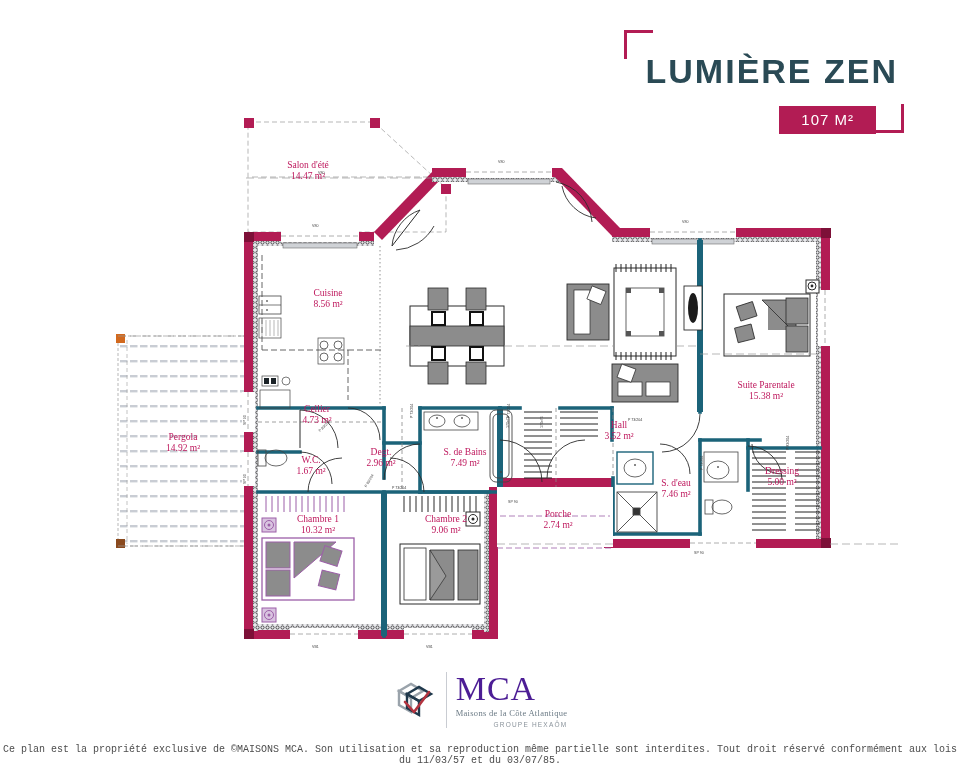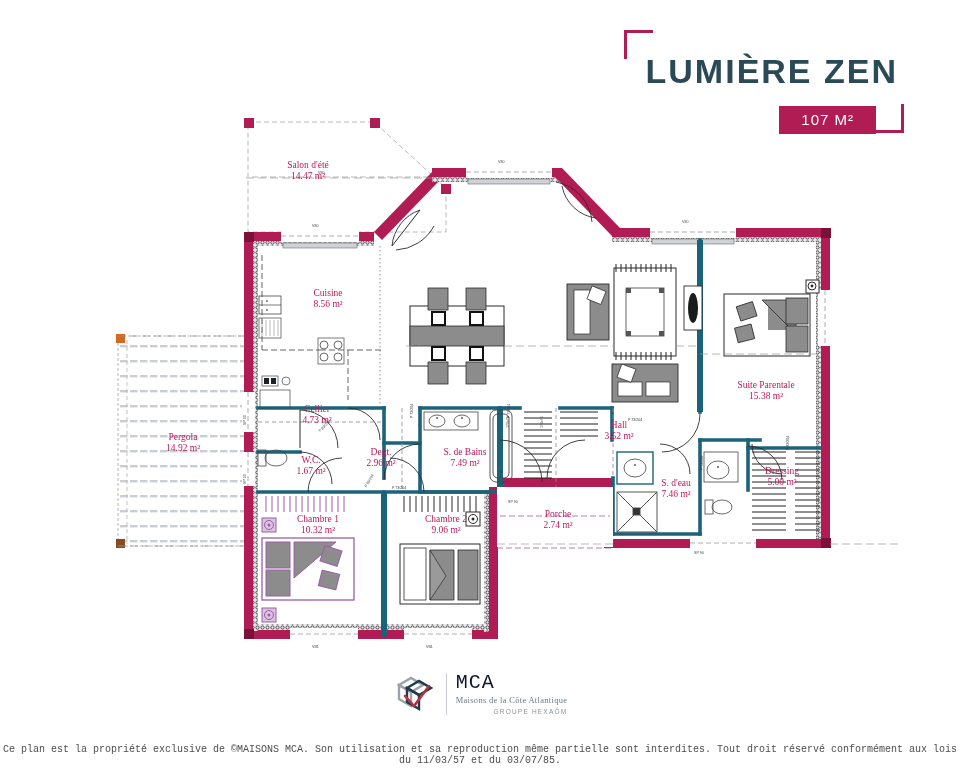--- a/index.html
+++ b/index.html
@@ -54,21 +54,21 @@
   .vtag{
     position:absolute;font-family:"Liberation Sans", sans-serif;
     font-size:3.6px;color:#444;white-space:nowrap;pointer-events:none;
   }
 
   
   .logo-wrap{position:absolute;left:0;right:0;top:672px;height:60px;display:flex;justify-content:center;align-items:flex-start;}
   .logo{display:flex;align-items:center;gap:9px;}
   .logo-mark{width:44px;height:44px;position:relative;}
   .logo-txt{display:flex;flex-direction:column;justify-content:center;padding-left:9px;border-left:1px solid #c9ccd2;}
-  .logo-mca{font-family:Liberation Mono, monospace;font-size:20px;letter-spacing:1px;color:#0f172a;line-height:1;}
+  .logo-mca{font-family:Liberation Serif, serif;font-size:34px;letter-spacing:1px;color:#4c1d95;line-height:1;}
   .logo-sub{font-family:"Liberation Serif", serif;font-size:8.5px;color:#6b7a85;letter-spacing:.3px;margin-top:2px;}
   .logo-grp{font-family:"Liberation Sans", sans-serif;font-size:6.5px;letter-spacing:1.2px;color:#8a939b;align-self:flex-end;margin-top:3px;}
   .copyright{
     position:absolute;left:0;right:0;top:744px;text-align:center;
     font-family:Liberation Mono, monospace;font-size:10px;color:#4d4d4d;
   }
 </style>
 </head>
 <body>
 

